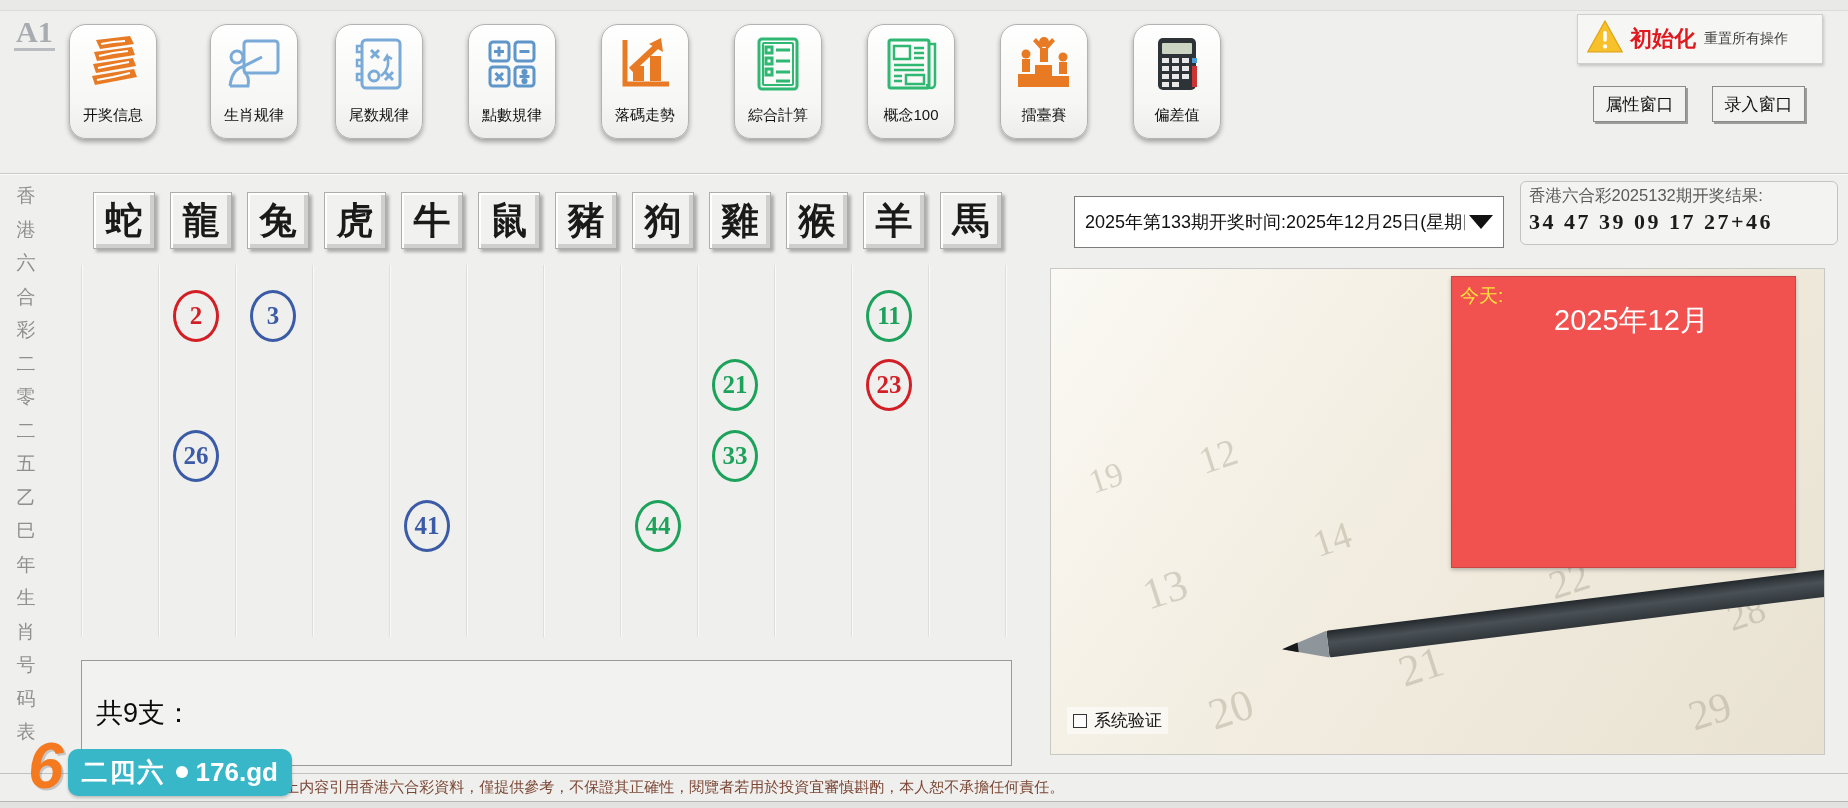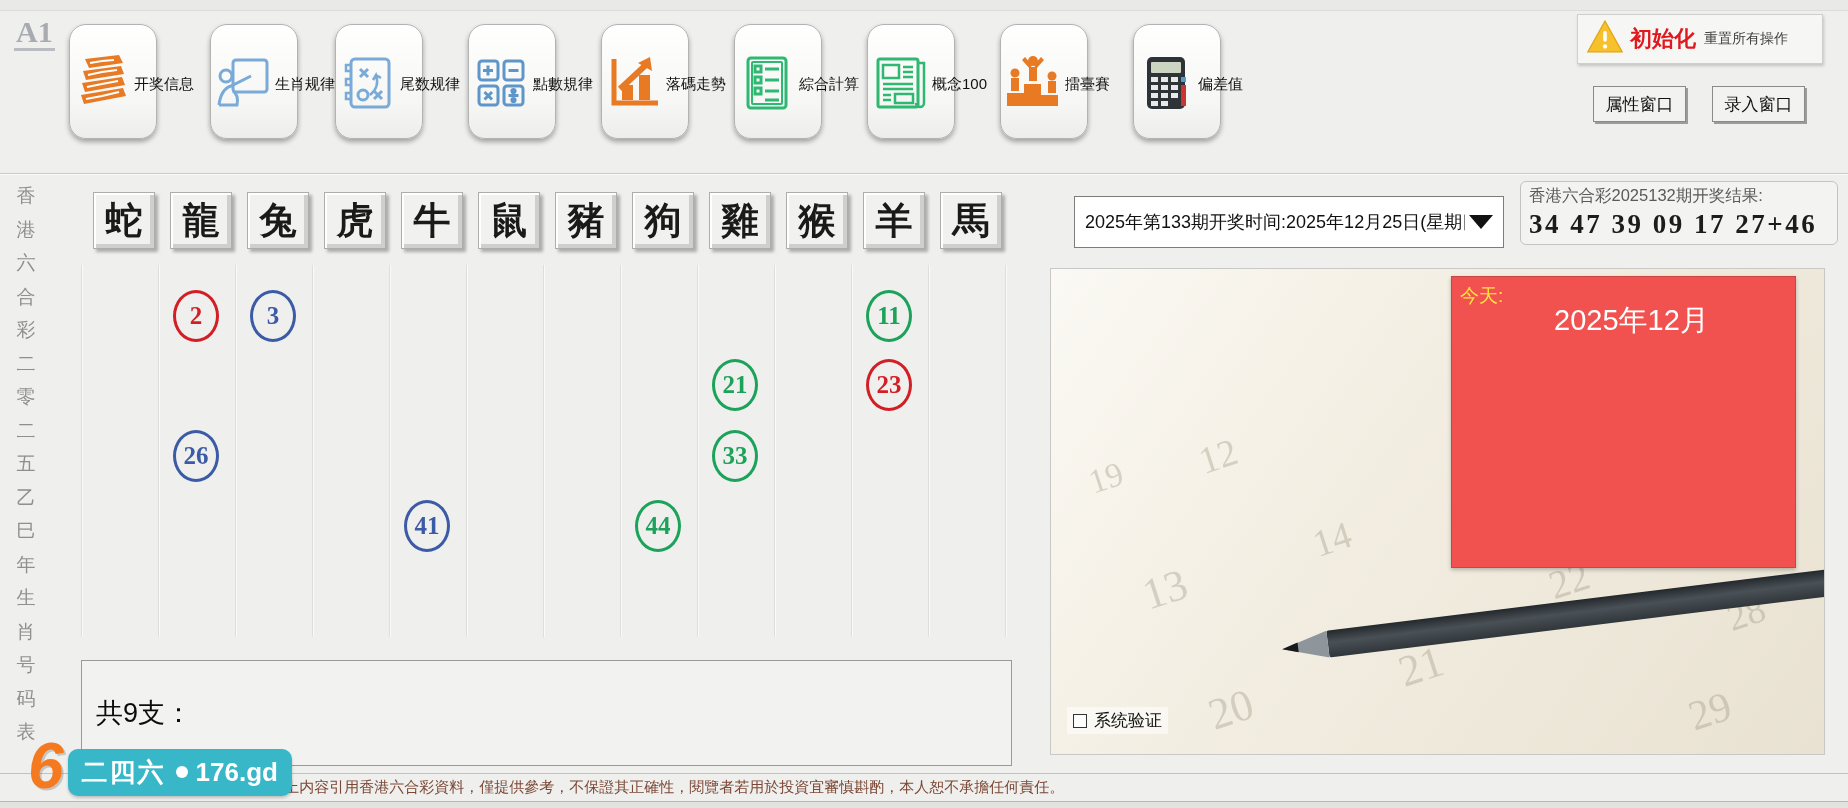--- a/index.html
+++ b/index.html
@@ -9,21 +9,21 @@
 
   
   #top-strip { left:0; top:0; width:1848px; height:11px; background:#e9e9e8; border-bottom:1px solid #dcdcda; }
 
   
   #logo { left:14px; top:16px; font-family:"Liberation Serif", serif; font-size:30px; font-weight:bold; color:#a8acb1; border-bottom:3px solid #b9bcc0; line-height:1.05; padding:0 2px; }
 
   
   .tbtn { position:absolute; top:24px; width:88px; height:115px; background:linear-gradient(#ffffff, #f6f6f4 70%, #ededeb);
           border:1px solid #b3b3b1; border-radius:17px; box-shadow:0 3px 5px rgba(0,0,0,.32), inset 0 2px 0 #fff;
-          display:flex; align-items:center; cursor:pointer;justify-content:space-between; }
+          display:flex; flex-direction:column; align-items:center; cursor:pointer; }
   .tbtn svg { width:64px; height:64px; margin-top:7px; }
   .tbtn .tlabel { font-size:15px; color:#111; margin-top:6px; white-space:nowrap; }
 
   
   #init-panel { left:1577px; top:14px; width:246px; height:50px; background:#f6f6f5; border:1px solid #cfcfce;
                 box-shadow:1px 2px 3px rgba(0,0,0,.18); display:flex; align-items:center; padding:0 8px; cursor:pointer; }
   #init-panel svg { width:38px; height:36px; }
   #init-title { color:#e0191f; font-size:22px; font-weight:bold; margin:0 8px 0 6px; white-space:nowrap; }
   #init-sub { color:#3f3f3f; font-size:14px; white-space:nowrap; }
 
@@ -48,21 +48,21 @@
 
   
   #period-dropdown { left:1074px; top:196px; width:430px; height:52px; background:#fff; border:1px solid #7c7c7a;
                      display:flex; align-items:center; padding:0 10px; cursor:pointer; }
   #period-text { font-size:18px; color:#111; white-space:nowrap; overflow:hidden; flex:1; }
   #dropdown-arrow { width:0; height:0; border-left:12px solid transparent; border-right:12px solid transparent; border-top:14px solid #111; margin-left:4px; }
 
   
   #result-box { left:1520px; top:181px; width:318px; height:64px; background:#f3f3f1; border:1px solid #c3c3c1; border-radius:6px; padding:3px 8px; }
   #result-title { font-size:16.5px; color:#5a5a5a; white-space:nowrap; }
-  #result-numbers { font-family:"Liberation Serif", serif; font-size:27px; font-weight:600; color:#1c1c1c; letter-spacing:2.5px; margin-top:2px; white-space:nowrap; }
+  #result-numbers { font-family:"Liberation Serif", serif; font-size:22px; font-weight:600; color:#1c1c1c; letter-spacing:2.5px; margin-top:2px; white-space:nowrap; }
 
   
   #calendar { left:1050px; top:268px; width:775px; height:487px; border:1px solid #c8c8c6;
               background:linear-gradient(125deg,#fbf9f4 0%, #f3eee2 40%, #e9e2d2 100%); overflow:hidden; }
   .faintnum { position:absolute; font-family:"Liberation Serif", serif; color:rgba(150,140,118,.33); }
   #pencil-body { position:absolute; left:275px; top:330px; width:520px; height:27px; transform:rotate(-7deg);
                  background:linear-gradient(#23282c, #4a5156 45%, #30363a); border-radius:2px; }
   #pencil-tip { position:absolute; left:-46px; top:0; width:0; height:0; border-top:13px solid transparent; border-bottom:14px solid transparent; border-right:46px solid #8f969b; }
   #pencil-lead { position:absolute; left:-46px; top:8px; width:0; height:0; border-top:5px solid transparent; border-bottom:5px solid transparent; border-right:16px solid #17191b; }
 

